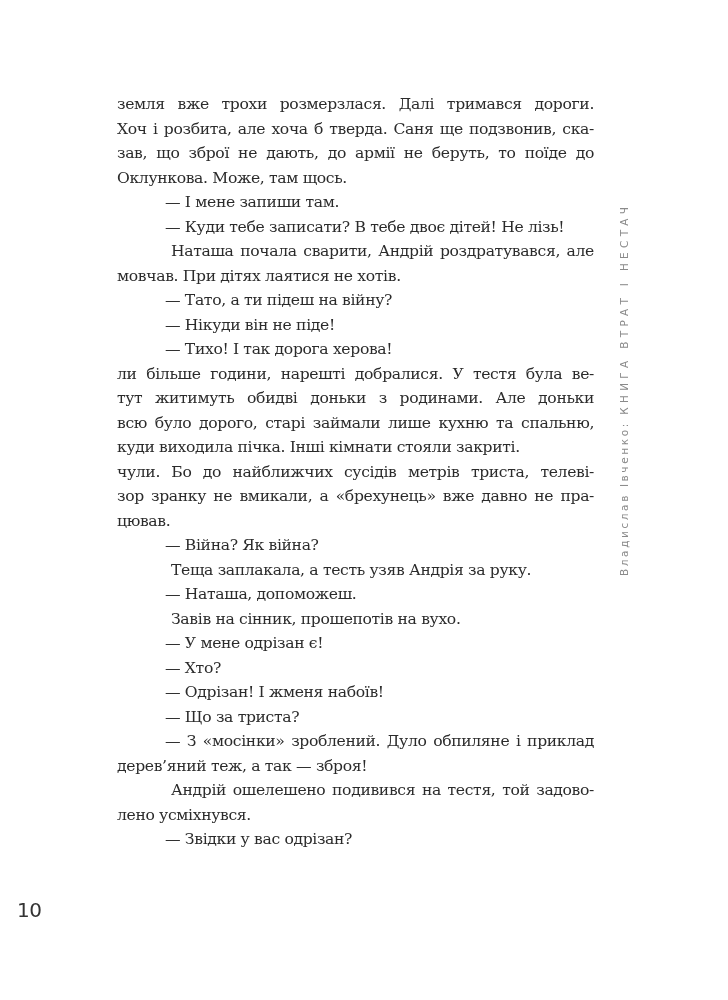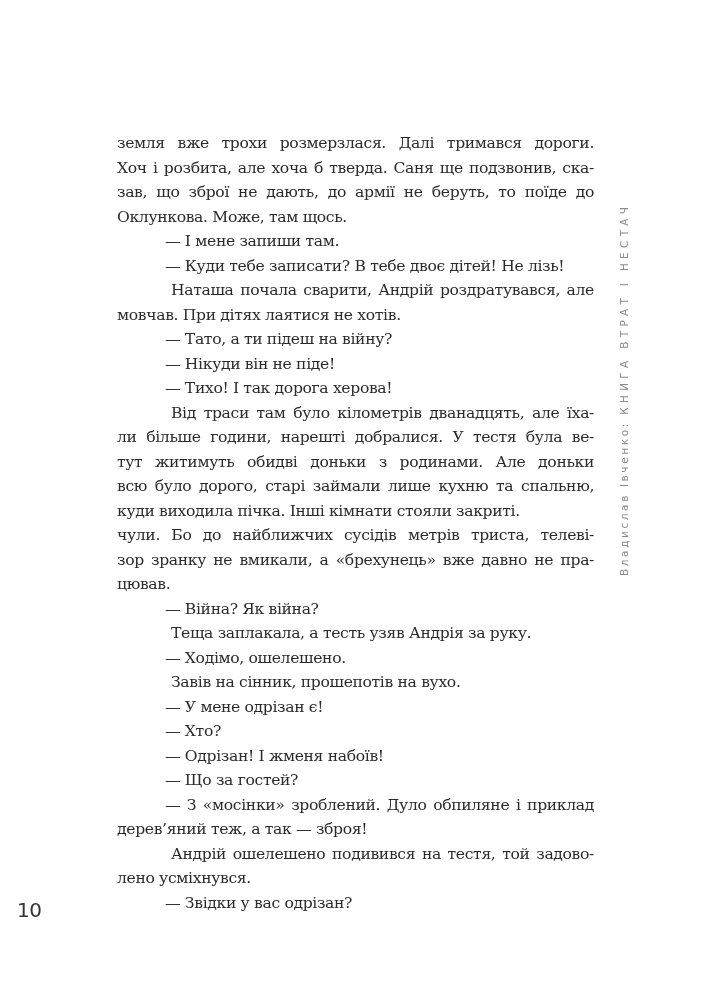--- a/index.html
+++ b/index.html
@@ -24,21 +24,20 @@
     .text-block {
       position: absolute;
       left: 117px;
       top: 92px;
       width: 477px;
       font-family: "DejaVu Serif", serif;
       font-size: 15.6px;
       line-height: 24.5px;
       color: #2b2b2b;
       letter-spacing: -0.35px;
-      margin-top: 39px;
     }
     .line {
       display: block;
       white-space: nowrap;
       height: 24.5px;
     }
     .line.justify {
       text-align: justify;
       text-align-last: justify;
     }
@@ -104,36 +103,35 @@
       <span class="line justify">Хоч і розбита, але хоча б тверда. Саня ще подзвонив, ска-</span>
       <span class="line justify">зав, що зброї не дають, до армії не беруть, то поїде до</span>
       <span class="line">Оклункова. Може, там щось.</span>
       <span class="line indent-dialog">— І мене запиши там.</span>
       <span class="line indent-dialog">— Куди тебе записати? В тебе двоє дітей! Не лізь!</span>
       <span class="line justify indent-para">Наташа почала сварити, Андрій роздратувався, але</span>
       <span class="line">мовчав. При дітях лаятися не хотів.</span>
       <span class="line indent-dialog">— Тато, а ти підеш на війну?</span>
       <span class="line indent-dialog">— Нікуди він не піде!</span>
       <span class="line indent-dialog">— Тихо! І так дорога херова!</span>
-      <span class="line justify indent-para">Від траси там було кілометрів дванадцять, але їха-</span>
       <span class="line justify">ли більше години, нарешті добралися. У тестя була ве-</span>
       <span class="line justify">тут житимуть обидві доньки з родинами. Але доньки</span>
       <span class="line justify">всю було дорого, старі займали лише кухню та спальню,</span>
       <span class="line">куди виходила пічка. Інші кімнати стояли закриті.</span>
       <span class="line justify">чули. Бо до найближчих сусідів метрів триста, телеві-</span>
       <span class="line justify">зор зранку не вмикали, а «брехунець» вже давно не пра-</span>
       <span class="line">цював.</span>
       <span class="line indent-dialog">— Війна? Як війна?</span>
       <span class="line indent-para">Теща заплакала, а тесть узяв Андрія за руку.</span>
-      <span class="line indent-dialog">— Ходімо, ошелешено.</span>
+      <span class="line indent-dialog">— Наташа, допоможеш.</span>
       <span class="line indent-para">Завів на сінник, прошепотів на вухо.</span>
       <span class="line indent-dialog">— У мене одрізан є!</span>
       <span class="line indent-dialog">— Хто?</span>
       <span class="line indent-dialog">— Одрізан! І жменя набоїв!</span>
-      <span class="line indent-dialog">— Що за гостей?</span>
+      <span class="line indent-dialog">— Що за триста?</span>
       <span class="line justify indent-dialog">— З «мосінки» зроблений. Дуло обпиляне і приклад</span>
       <span class="line">дерев’яний теж, а так — зброя!</span>
       <span class="line justify indent-para">Андрій ошелешено подивився на тестя, той задово-</span>
       <span class="line">лено усміхнувся.</span>
       <span class="line indent-dialog">— Звідки у вас одрізан?</span>
     </div>
 
   <div class="page-number">10</div>
 
 </div>

